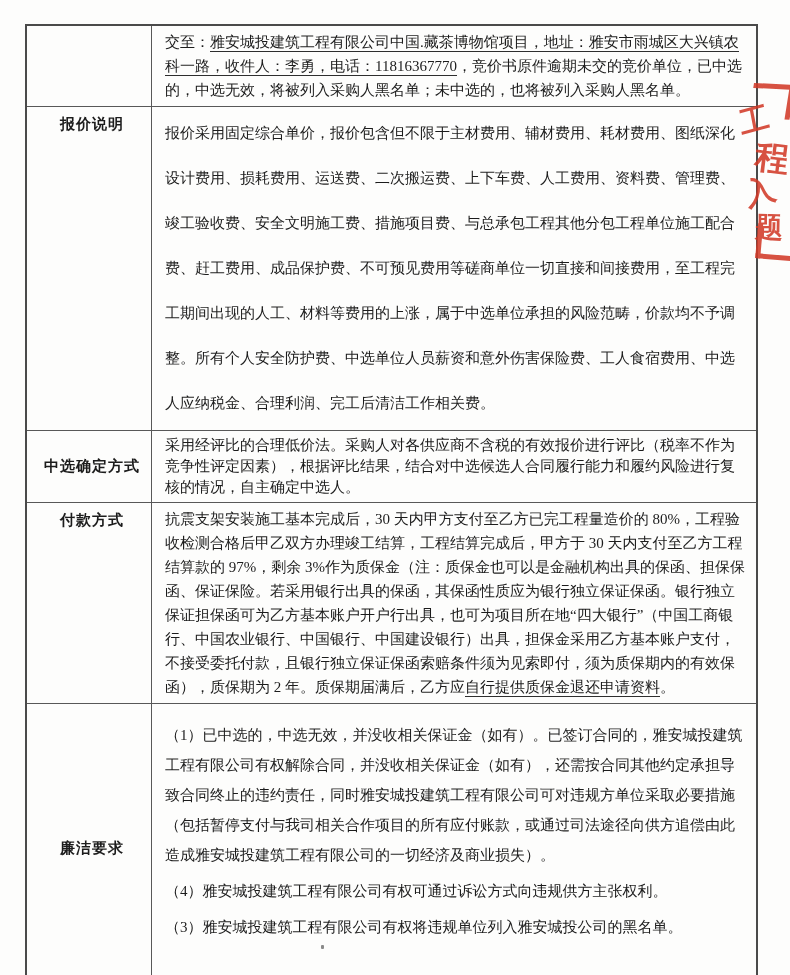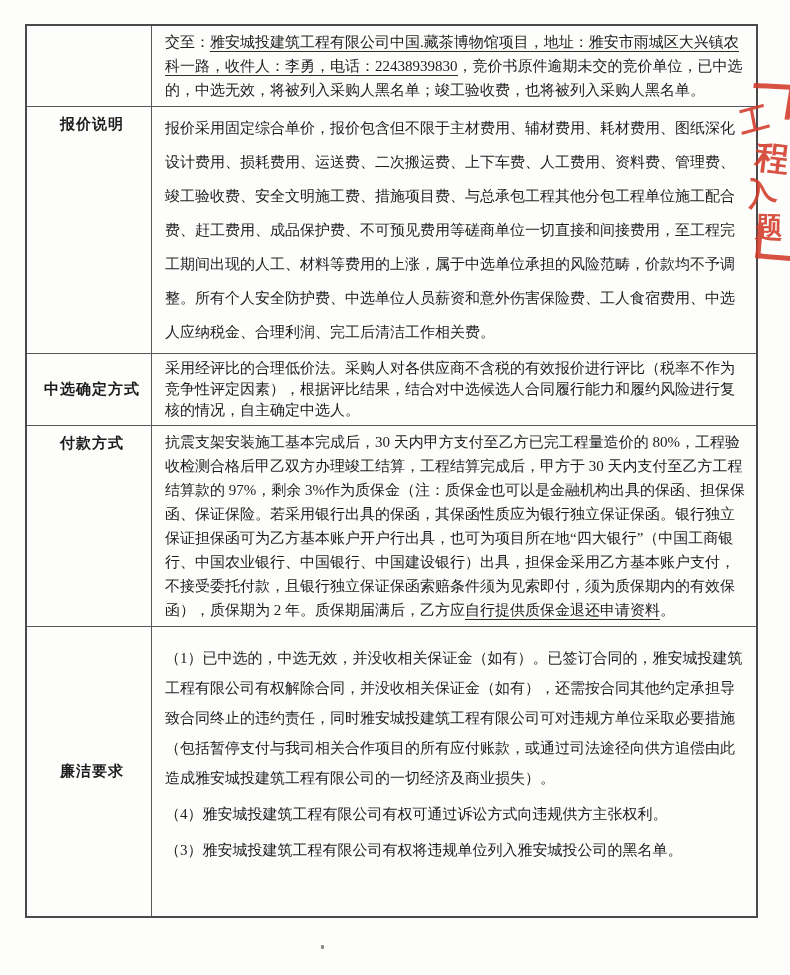--- a/index.html
+++ b/index.html
@@ -72,29 +72,29 @@
 </style>
 </head>
 <body>
 
 <div class="table">
     <div class="row" style="min-height: 69px;">
       <div class="label-cell v-top h-left">
         <span></span>
       </div>
       <div class="content-cell">
-        <p style="line-height: 24px;"><span>交至：</span><span class="u">雅安城投建筑工程有限公司中国.藏茶博物馆项目，地址：雅安市雨城区大兴镇农科一路，收件人：李勇，电话：22438939830</span><span>，竞价书原件逾期未交的竞价单位，已中选的，中选无效，将被列入采购人黑名单；竣工验收费，也将被列入采购人黑名单。</span></p>
+        <p style="line-height: 24px;"><span>交至：</span><span class="u">雅安城投建筑工程有限公司中国.藏茶博物馆项目，地址：雅安市雨城区大兴镇农科一路，收件人：李勇，电话：11816367770</span><span>，竞价书原件逾期未交的竞价单位，已中选的，中选无效，将被列入采购人黑名单；未中选的，也将被列入采购人黑名单。</span></p>
       </div>
     </div>
     <div class="row" style="min-height: 211px;">
       <div class="label-cell v-top h-left">
         <span>报价说明</span>
       </div>
       <div class="content-cell">
-        <p style="line-height: 34px;"><span>报价采用固定综合单价，报价包含但不限于主材费用、辅材费用、耗材费用、图纸深化设计费用、损耗费用、运送费、二次搬运费、上下车费、人工费用、资料费、管理费、竣工验收费、安全文明施工费、措施项目费、与总承包工程其他分包工程单位施工配合费、赶工费用、成品保护费、不可预见费用等磋商单位一切直接和间接费用，至工程完工期间出现的人工、材料等费用的上涨，属于中选单位承担的风险范畴，价款均不予调整。所有个人安全防护费、中选单位人员薪资和意外伤害保险费、工人食宿费用、中选人应纳税金、合理利润、完工后清洁工作相关费。</span></p>
+        <p style="line-height: 45px;"><span>报价采用固定综合单价，报价包含但不限于主材费用、辅材费用、耗材费用、图纸深化设计费用、损耗费用、运送费、二次搬运费、上下车费、人工费用、资料费、管理费、竣工验收费、安全文明施工费、措施项目费、与总承包工程其他分包工程单位施工配合费、赶工费用、成品保护费、不可预见费用等磋商单位一切直接和间接费用，至工程完工期间出现的人工、材料等费用的上涨，属于中选单位承担的风险范畴，价款均不予调整。所有个人安全防护费、中选单位人员薪资和意外伤害保险费、工人食宿费用、中选人应纳税金、合理利润、完工后清洁工作相关费。</span></p>
       </div>
     </div>
     <div class="row" style="min-height: 64px;">
       <div class="label-cell v-center h-left">
         <span>中选确定方式</span>
       </div>
       <div class="content-cell">
         <p style="line-height: 21px;"><span>采用经评比的合理低价法。采购人对各供应商不含税的有效报价进行评比（税率不作为竞争性评定因素），根据评比结果，结合对中选候选人合同履行能力和履约风险进行复核的情况，自主确定中选人。</span></p>
       </div>
     </div>

